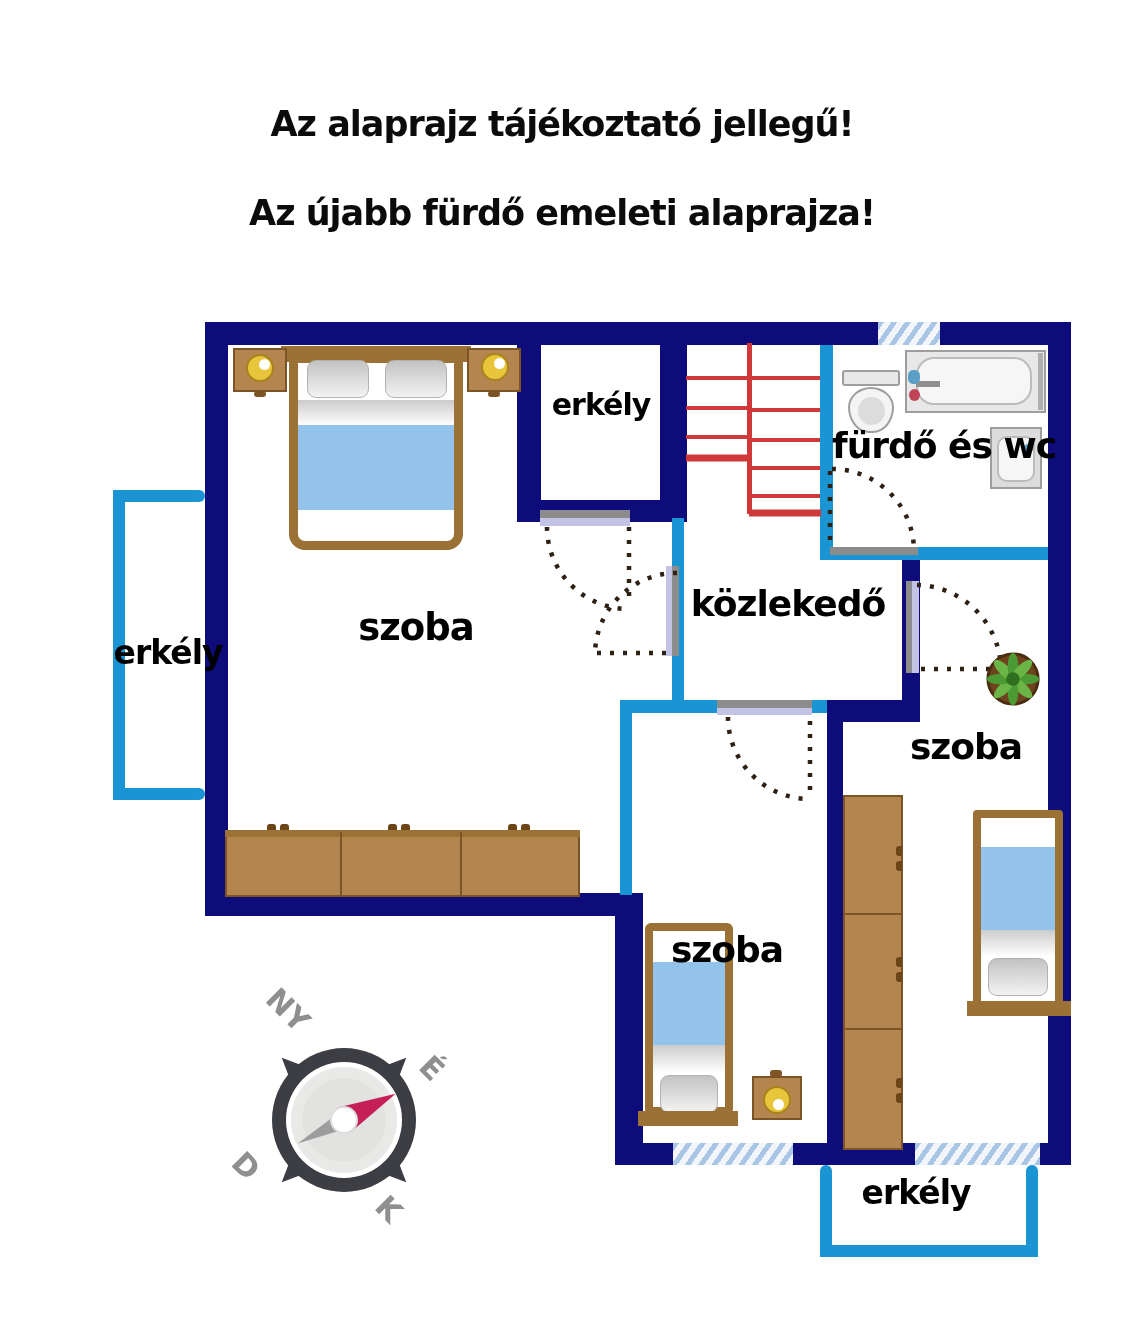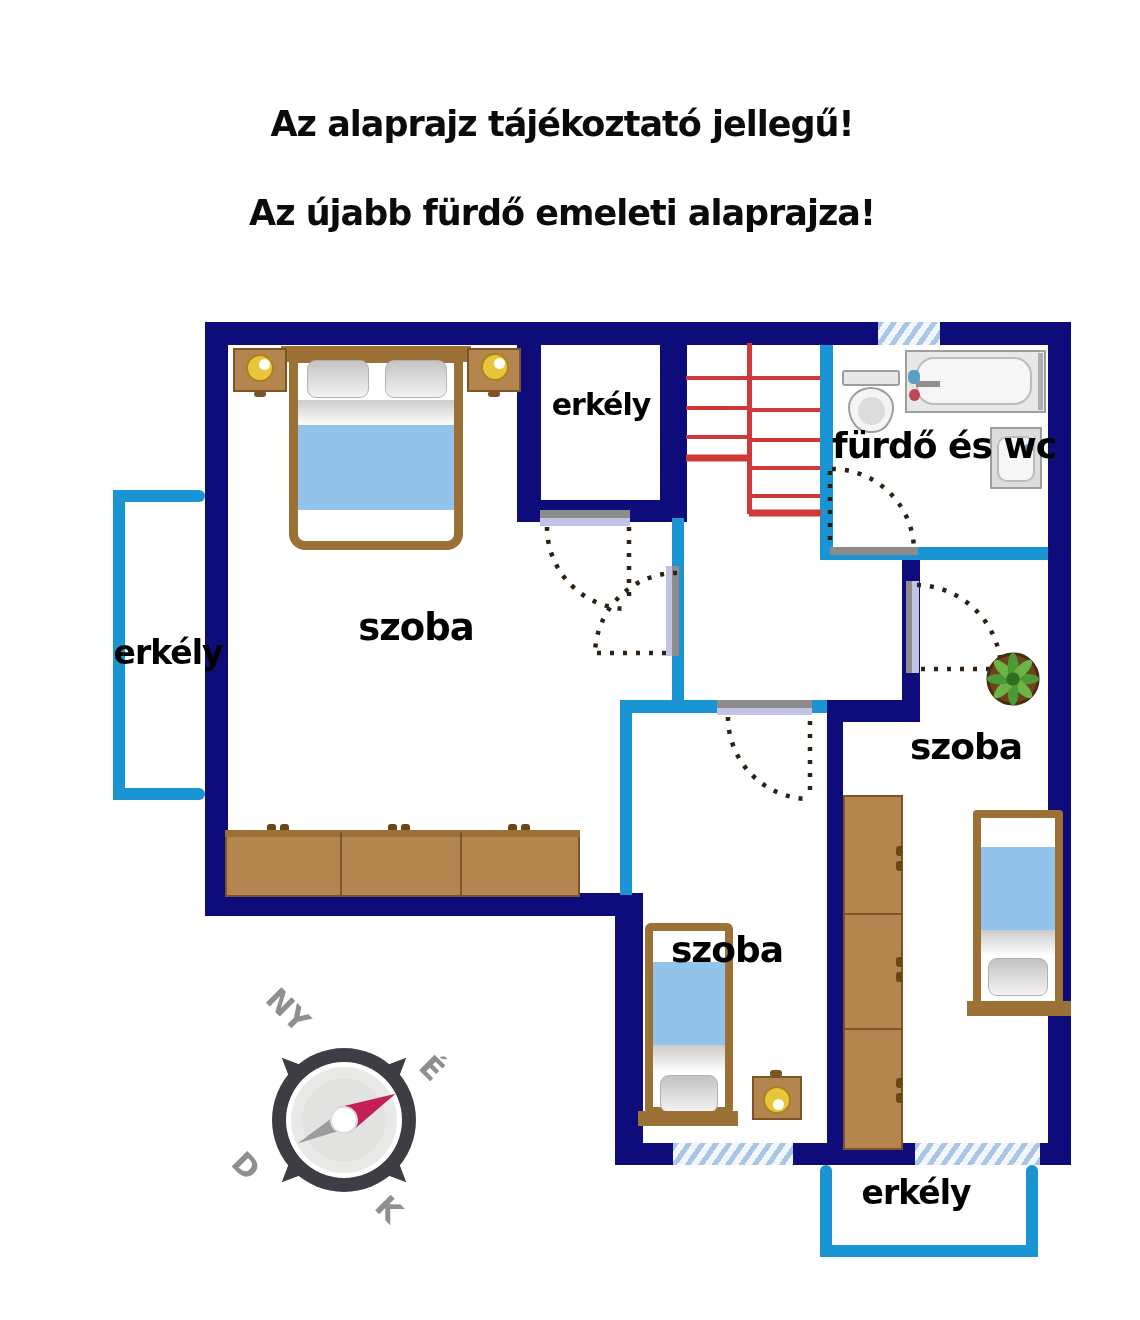--- a/index.html
+++ b/index.html
@@ -217,18 +217,19 @@
     </g>
   </svg>
   <div class="compass-label" style="left:288px;top:1010px;">NY</div>
   <div class="compass-label" style="left:432px;top:1068px;">É</div>
   <div class="compass-label" style="left:246px;top:1166px;">D</div>
   <div class="compass-label" style="left:389px;top:1209px;">K</div>
 
   <div class="room-label" style="left:416px;top:627px;font-size:37px;">szoba</div>
   <div class="room-label" style="left:601px;top:404px;font-size:30px;">erkély</div>
   <div class="room-label" style="left:944px;top:445px;font-size:36px;text-align:right;">fürdő és wc</div>
+  <div class="room-label" style="left:788px;top:603px;font-size:36px;">közlekedő</div>
   <div class="room-label" style="left:727px;top:949px;font-size:36px;">szoba</div>
   <div class="room-label" style="left:966px;top:746px;font-size:36px;">szoba</div>
   <div class="room-label" style="left:168px;top:652px;font-size:33px;">erkély</div>
   <div class="room-label" style="left:916px;top:1192px;font-size:33px;">erkély</div>
 
 </div>
 
 </body></html>

